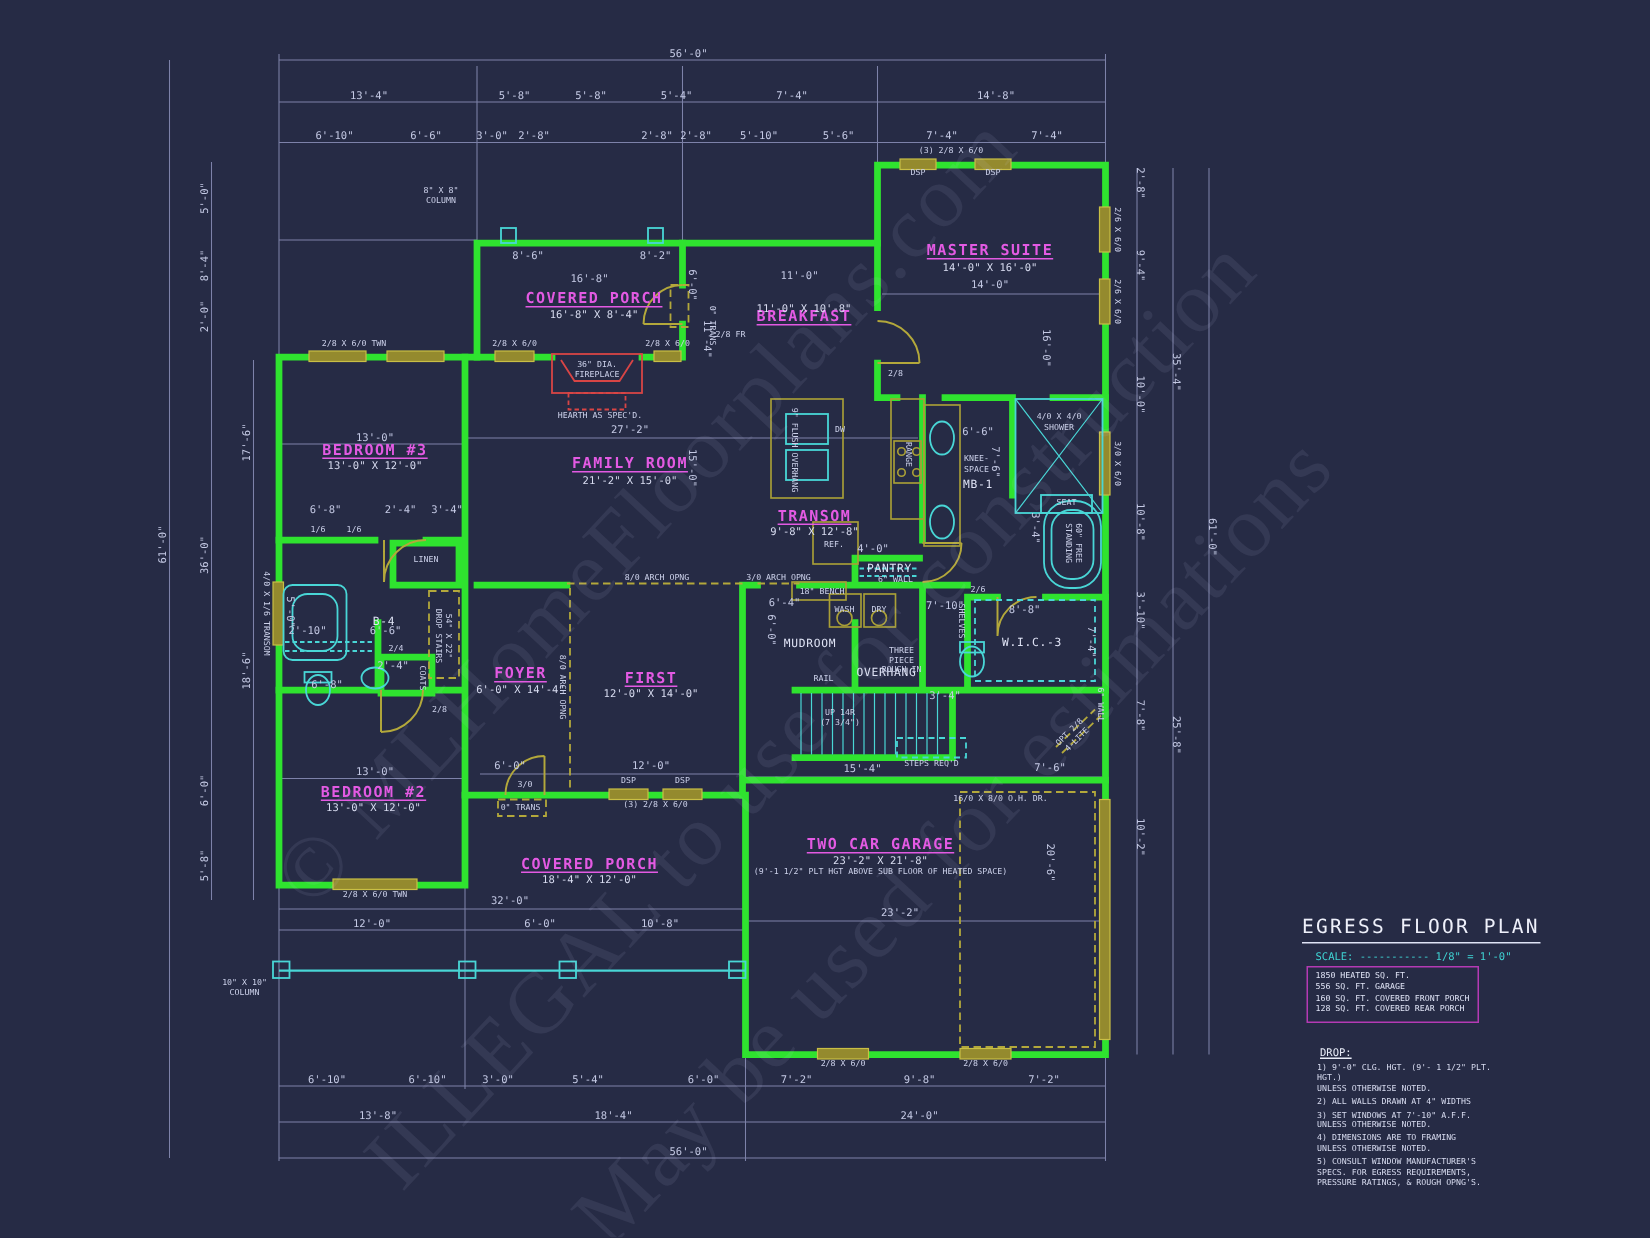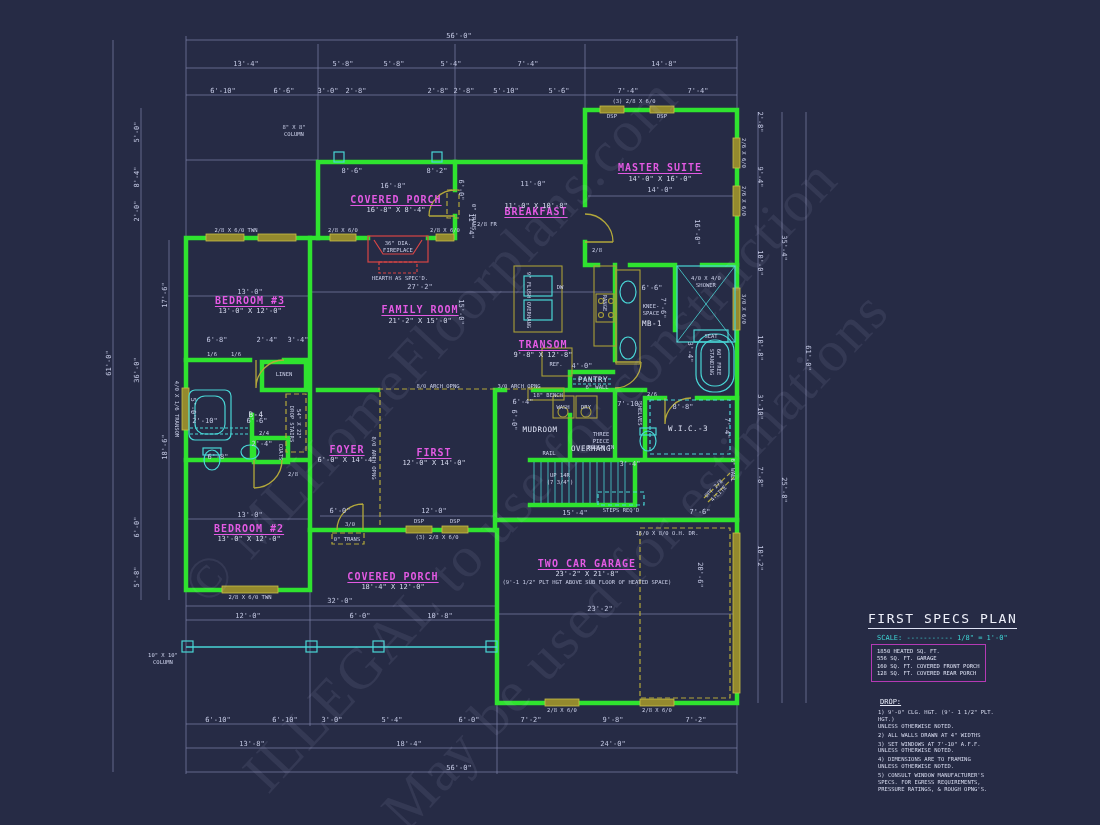--- a/index.html
+++ b/index.html
@@ -331,21 +331,21 @@
       <div class="lbl dim" style="left: 360px; top: 616px;">6'-0"</div>
       <div class="lbl dim" style="left: 440px; top: 616px;">10'-8"</div>
       <div class="lbl dim" style="left: 434px; top: 511px;">12'-0"</div>
       <div class="lbl dim" style="left: 340px; top: 511px;">6'-0"</div>
       <div class="lbl dim" style="left: 205px; top: 421px;">2'-10"</div>
       <div class="lbl dim" style="left: 257px; top: 421px;">6'-6"</div>
       <div class="lbl dim" style="left: 193px; top: 408px; transform: translate(-50%, -50%) rotate(90deg);">5'-0"</div>
       <div class="lbl dim" style="left: 582px; top: 366px;">4'-0"</div>
     </div>
 
-  <div id="fp-title">FIRST SPECS PLAN</div>
+  <div id="fp-title">EGRESS FLOOR PLAN</div>
   <div id="fp-scale">SCALE: ----------- 1/8" = 1'-0"</div>
   <div id="fp-areas">1850 HEATED SQ. FT.
 556 SQ. FT. GARAGE
 160 SQ. FT. COVERED FRONT PORCH
 128 SQ. FT. COVERED REAR PORCH</div>
   <div id="fp-notes-title">DROP:</div>
   <div id="fp-notes">
       <div class="note">1)  9'-0" CLG. HGT. (9'- 1 1/2" PLT. HGT.)
       UNLESS OTHERWISE NOTED.</div>
       <div class="note">2)  ALL WALLS DRAWN AT 4" WIDTHS</div>

